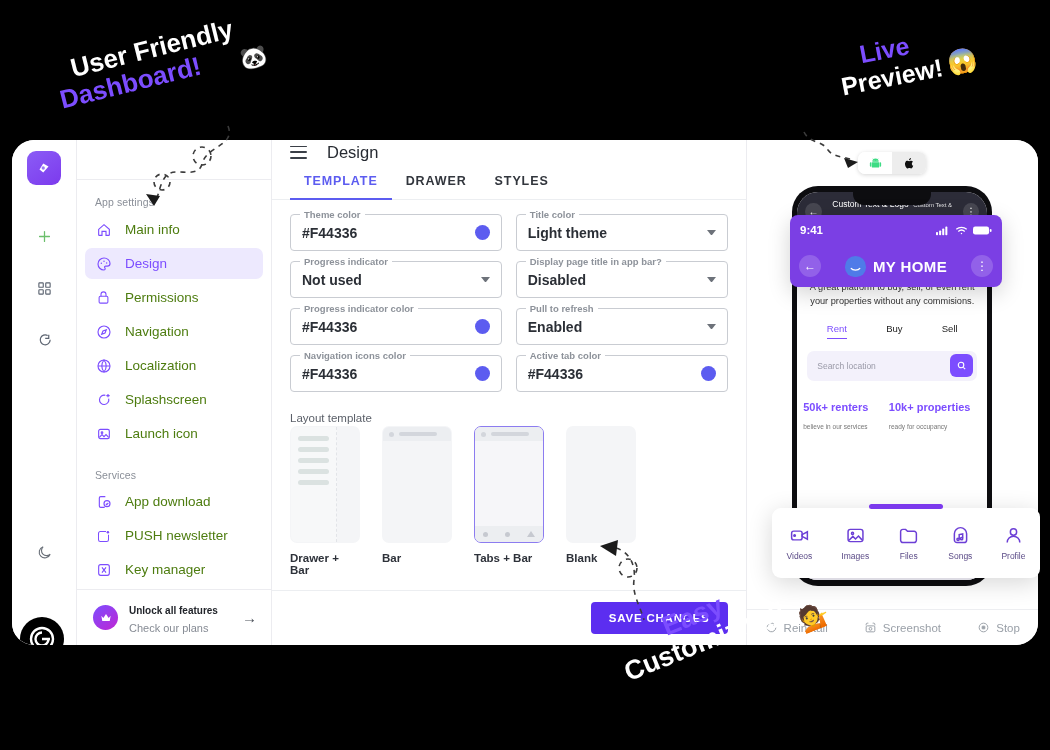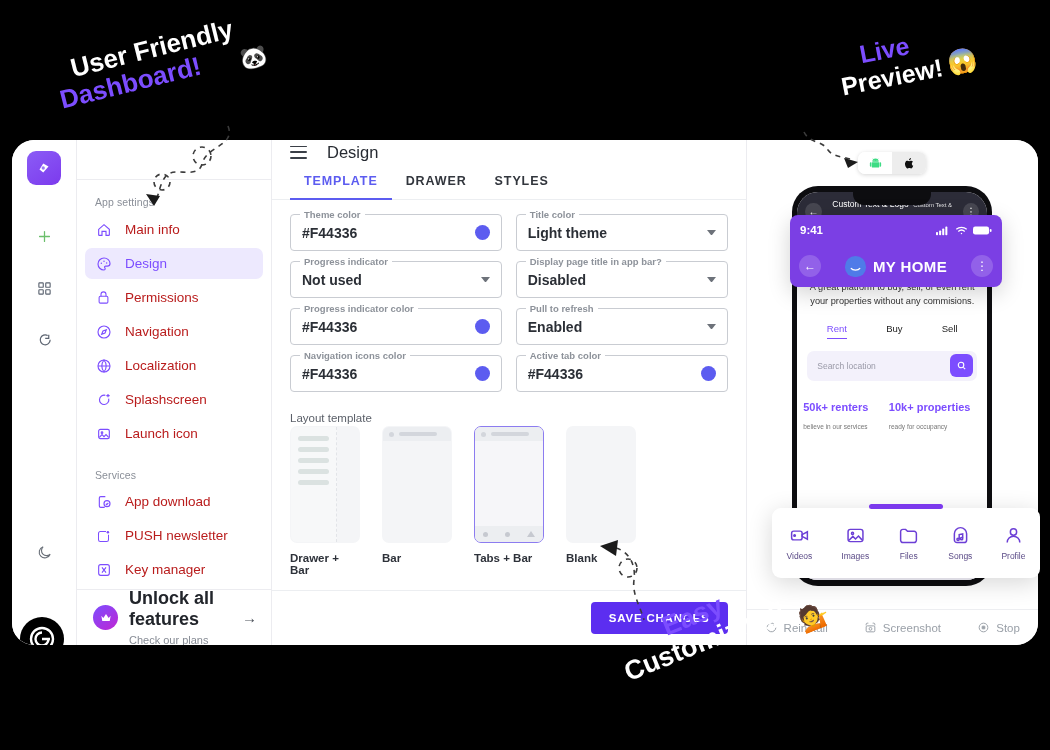--- a/index.html
+++ b/index.html
@@ -64,21 +64,21 @@
   }
   .sidebar-top-space { height: 40px; border-bottom: 1px solid #ececf0; }
   .side-section-label {
     font-size: 10.5px; color: #8a8f98; padding: 16px 0 6px 18px;
     letter-spacing: .1px;
   }
   .nav-list { padding: 0 8px; flex: 1 1 auto; }
   .nav-item {
     display: flex; align-items: center; gap: 13px;
     height: 31px; padding: 0 10px; border-radius: 7px;
-    color: #b91c1c; font-size: 13.5px; margin-bottom: 3px;
+    color: #4d7c0f; font-size: 13.5px; margin-bottom: 3px;
     cursor: pointer;
   }
   .nav-item .ni { width: 17px; height: 17px; flex:0 0 17px; color:#7C4DFF;
     display:flex;align-items:center;justify-content:center;}
   .nav-item.active { background: #EDE9FE; color: #7C4DFF; }
   .nav-item.active .nav-label { color:#7C4DFF; }
   .nav-label { line-height: 1; }
 
   #unlock-row {
     border-top: 1px solid #ececf0;
@@ -86,21 +86,21 @@
     padding: 12px 14px 12px 16px;
     height: 56px;
     cursor: pointer;
   }
   .crown {
     width: 25px; height: 25px; border-radius: 50%;
     background: linear-gradient(140deg,#7C4DFF 0%, #C026D3 100%);
     display:flex;align-items:center;justify-content:center; flex:0 0 25px;
   }
   .unlock-texts { flex: 1 1 auto; }
-  .unlock-title { font-size: 18px; font-weight: bold; color: #22252b; }
+  .unlock-title { font-size: 10px; font-weight: bold; color: #22252b; }
   .unlock-sub { font-size: 11px; color: #868b94; margin-top: 1px; }
   .unlock-arrow { color:#4b5059; font-size:15px; }
 
   
   #main {
     flex: 1 1 auto; min-width: 0; height: 100%;
     display: flex; flex-direction: column; background: #fff;
     border-right: 1px solid #ececf0;
     max-width: 510px;
   }

